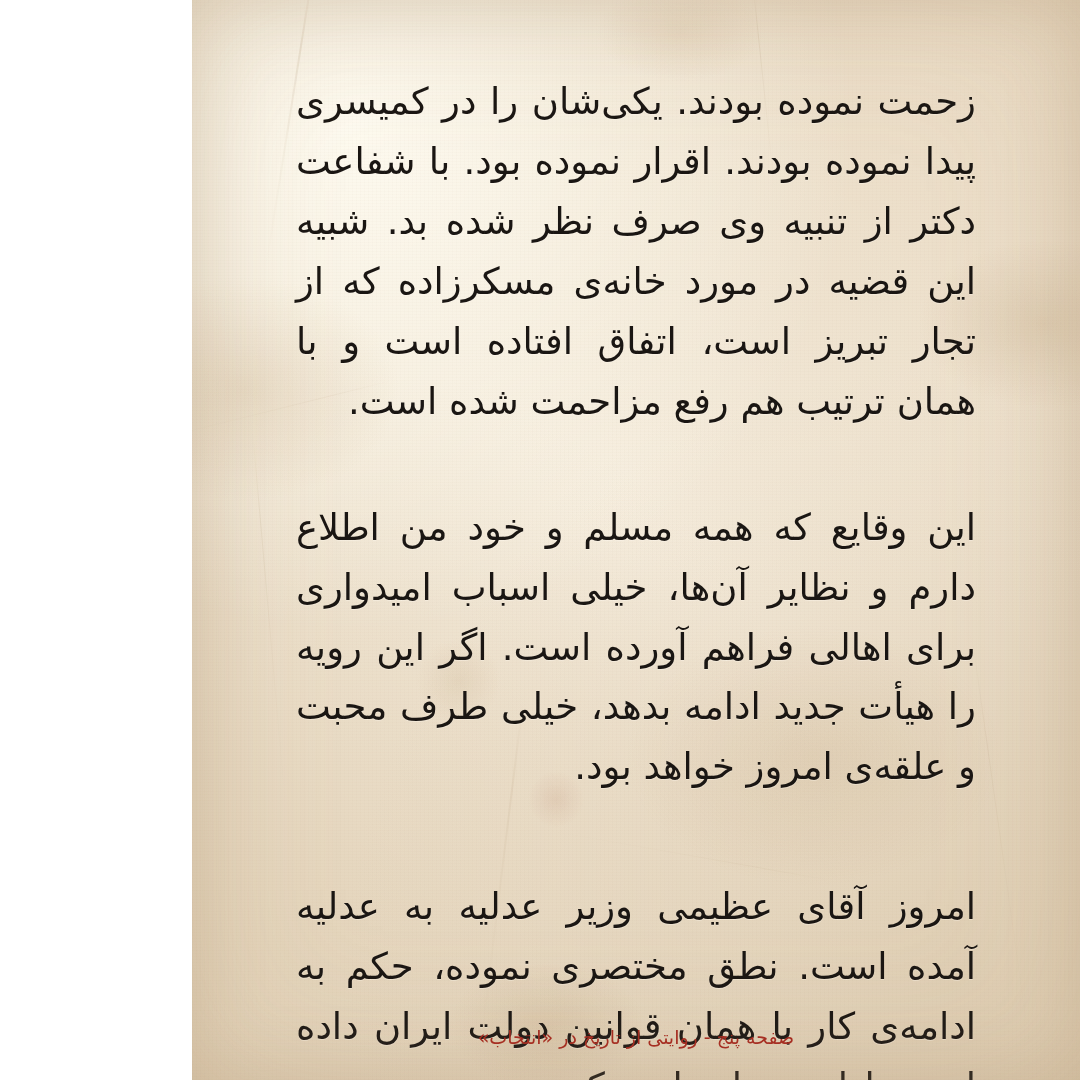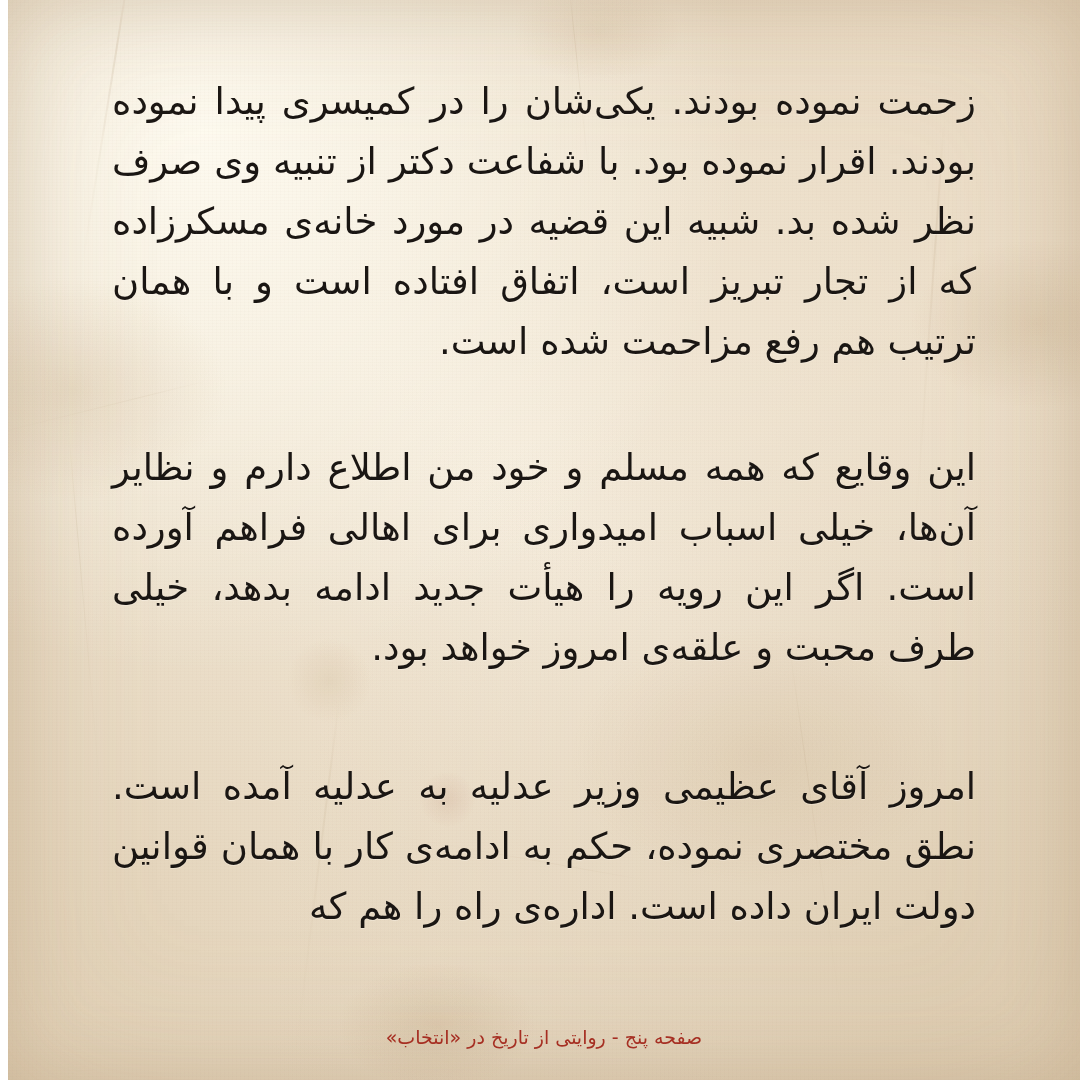--- a/index.html
+++ b/index.html
@@ -8,21 +8,21 @@
   }
   body {
     width: 1080px;
     height: 1080px;
     overflow: hidden;
     font-family: "DejaVu Sans", sans-serif;
   }
 
   .page {
     position: relative;
-    width: 1072px;
+    width: 888px;
     height: 1080px;
     box-sizing: border-box;
     background-color: #f2e8d8;
     overflow: hidden;
   }
 
   
   .paper-base {
     position: absolute;
     inset: 0;

